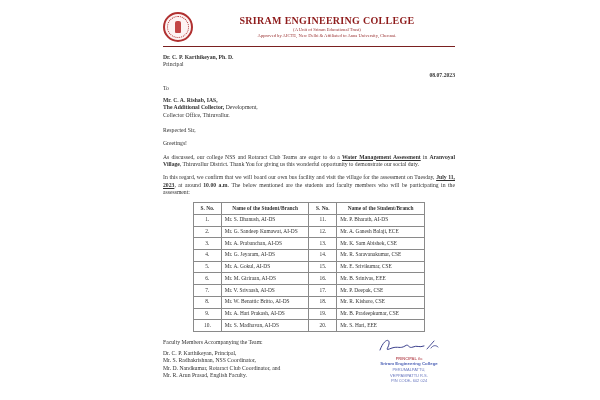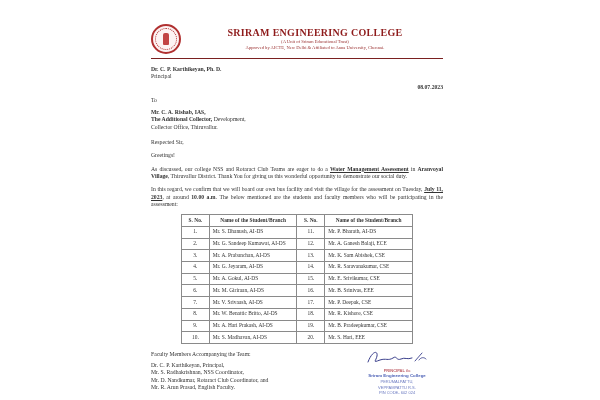--- a/index.html
+++ b/index.html
@@ -13,24 +13,23 @@
   .page {
     position: relative;
     width: 600px;
     height: 400px;
     background: #ffffff;
     font-family: "Liberation Serif", "DejaVu Serif", serif;
     color: #333333;
   }
   .content {
     position: absolute;
-    left: 151px;
+    left: 163px;
     top: 12px;
     width: 292px;
-    margin-top: 12px;
   }
   
   .letterhead {
     display: flex;
     align-items: center;
     gap: 6px;
   }
   .seal {
     width: 30px;
     height: 30px;

